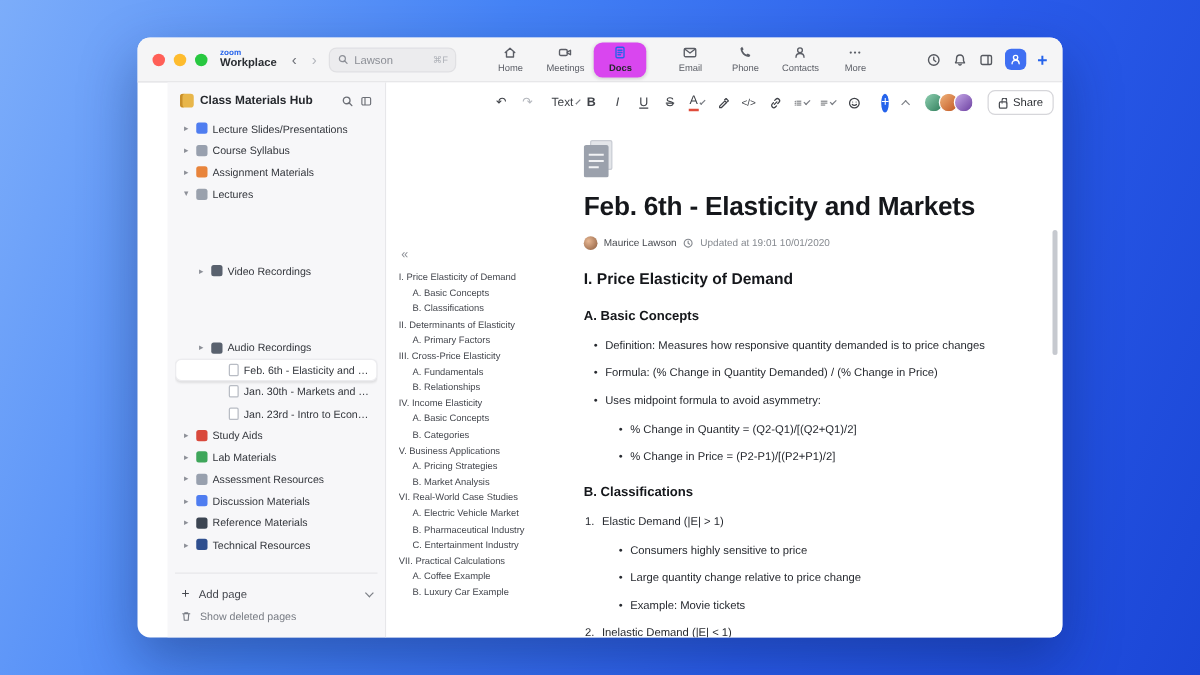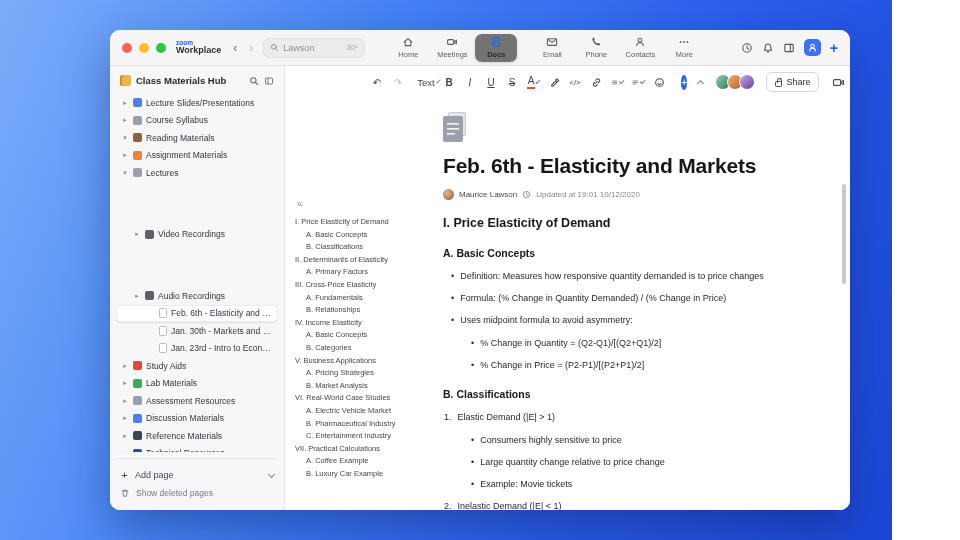--- a/index.html
+++ b/index.html
@@ -1,19 +1,19 @@
 <!DOCTYPE html>
 <html><head>
 <meta charset="utf-8">
 <style>
   * { margin:0; padding:0; box-sizing:border-box; }
   html,body { width:960px; height:540px; }
   body { font-family:"Liberation Sans", sans-serif; overflow:hidden; }
 
-  .desktop { position:relative; width:892px; height:540px; overflow:hidden;
+  .desktop { position:relative; width:960px; height:540px; overflow:hidden;
     background:linear-gradient(112deg,#7cadfa 0%,#4583f6 35%,#2a5ceb 68%,#1b46d6 100%); }
 
   .window { position:absolute; left:110px; top:30px; width:740px; height:480px;
     background:#fff; border-radius:10px; overflow:hidden; display:flex; flex-direction:column;
     box-shadow:0 18px 45px rgba(8,25,80,.38); }
 
   
   .titlebar { flex:0 0 36px; height:36px; background:#f5f5f6; border-bottom:1px solid #e2e2e5;
     display:flex; align-items:center; padding:0 12px; }
   .lights { display:flex; gap:7px; margin-right:10px; }
@@ -27,30 +27,30 @@
   .search-pill { display:flex; align-items:center; gap:4px; background:#ececee; border:1px solid #e0e0e3;
     border-radius:6px; height:20px; padding:0 6px; width:102px; margin-left:4px; color:#8c8f96; }
   .search-pill .s-label { font-size:9px; }
   .search-pill .s-short { margin-left:auto; font-size:7.5px; color:#b0b3ba; }
   .tabs { display:flex; gap:2px; margin-left:22px; }
   .tab { width:42px; height:28px; display:flex; flex-direction:column; align-items:center;
     justify-content:center; gap:2px; color:#5b5e66; border-radius:7px; }
   .tab .tlabel { font-size:7.5px; }
   .tab .ticon { height:12px; display:flex; align-items:center; }
   .tab.gap { margin-left:12px; }
-  .tab.active { background:#737373; box-shadow:0 1px 3px rgba(0,0,0,.14); }
+  .tab.active { background:#d946ef; box-shadow:0 1px 3px rgba(0,0,0,.14); }
   .tab.active .ticon { color:#2563eb; }
   .tab.active .tlabel { color:#26292e; font-weight:bold; }
   .tb-right { margin-left:auto; display:flex; align-items:center; gap:9px; color:#55585f; }
   .avatar-sq { width:17px; height:17px; border-radius:5px; background:#3f6ff2; display:flex;
     align-items:center; justify-content:center; color:#fff; }
   .plus-glyph { color:#2563eb; font-size:14px; font-weight:bold; }
 
   
-  .win-body { flex:1; display:flex; min-height:0; }
+  .win-body { flex:1; display:flex; min-height:0;padding-left:24px; }
 
   
   .sidebar { flex:0 0 175px; width:175px; background:#f7f7f9; border-right:1px solid #e7e7ea;
     display:flex; flex-direction:column; padding:6px 6px 8px; }
   .sb-header { display:flex; align-items:center; gap:5px; padding:3px 4px 8px; color:#6c6f76; }
   .nb-icon { width:11px; height:11px; border-radius:2.5px; background:#e8b64a;
     box-shadow:inset 2px 0 0 #c88f2a; }
   .sb-title { flex:1; font-size:9.5px; font-weight:bold; color:#26292e; white-space:nowrap;
     overflow:hidden; text-overflow:ellipsis; }
   .tree { flex:1; overflow:hidden; }
@@ -287,25 +287,20 @@
               <span class="chev">▸</span>
               <span class="tree-icon" style="background: rgb(79, 125, 240);"></span>
               <span class="tree-label">Lecture Slides/Presentations</span>
             </div>
             <div class="tree-row depth0">
               <span class="chev">▸</span>
               <span class="tree-icon" style="background: rgb(152, 160, 174);"></span>
               <span class="tree-label">Course Syllabus</span>
             </div>
             <div class="tree-row depth0">
-              <span class="chev">▾</span>
-              <span class="tree-icon" style="background: rgb(138, 101, 63);"></span>
-              <span class="tree-label">Reading Materials</span>
-            </div>
-            <div class="tree-row depth0">
               <span class="chev">▸</span>
               <span class="tree-icon" style="background: rgb(232, 132, 60);"></span>
               <span class="tree-label">Assignment Materials</span>
             </div>
             <div class="tree-row depth0">
               <span class="chev">▾</span>
               <span class="tree-icon" style="background: rgb(154, 161, 173);"></span>
               <span class="tree-label">Lectures</span>
             </div>
             <div class="tree-row depth1">
@@ -502,21 +497,21 @@
             <div class="doc-title">Feb. 6th - Elasticity and Markets</div>
             <div class="byline">
               <span class="by-avatar"></span>
               <span class="author">Maurice Lawson</span>
               <span>
                   <svg width="9" height="9" viewBox="0 0 12 12" fill="none" stroke="#85898f" stroke-width="1.2" stroke-linecap="round">
                     <circle cx="6" cy="6" r="4.2"></circle>
                     <path d="M6 3.8 V6 L7.6 7.2"></path>
                   </svg>
                 </span>
-              <span>Updated at 19:01 10/12/2020</span>
+              <span>Updated at 19:01 10/01/2020</span>
             </div>
             <div>
                 <div class="c-h2">I. Price Elasticity of Demand</div>
                 <div class="c-h3">A. Basic Concepts</div>
                 <div class="c-li d1">
                   <span class="marker">•</span>
                   <span class="txt">Definition: Measures how responsive quantity demanded is to price changes</span>
                 </div>
                 <div class="c-li d1">
                   <span class="marker">•</span>

